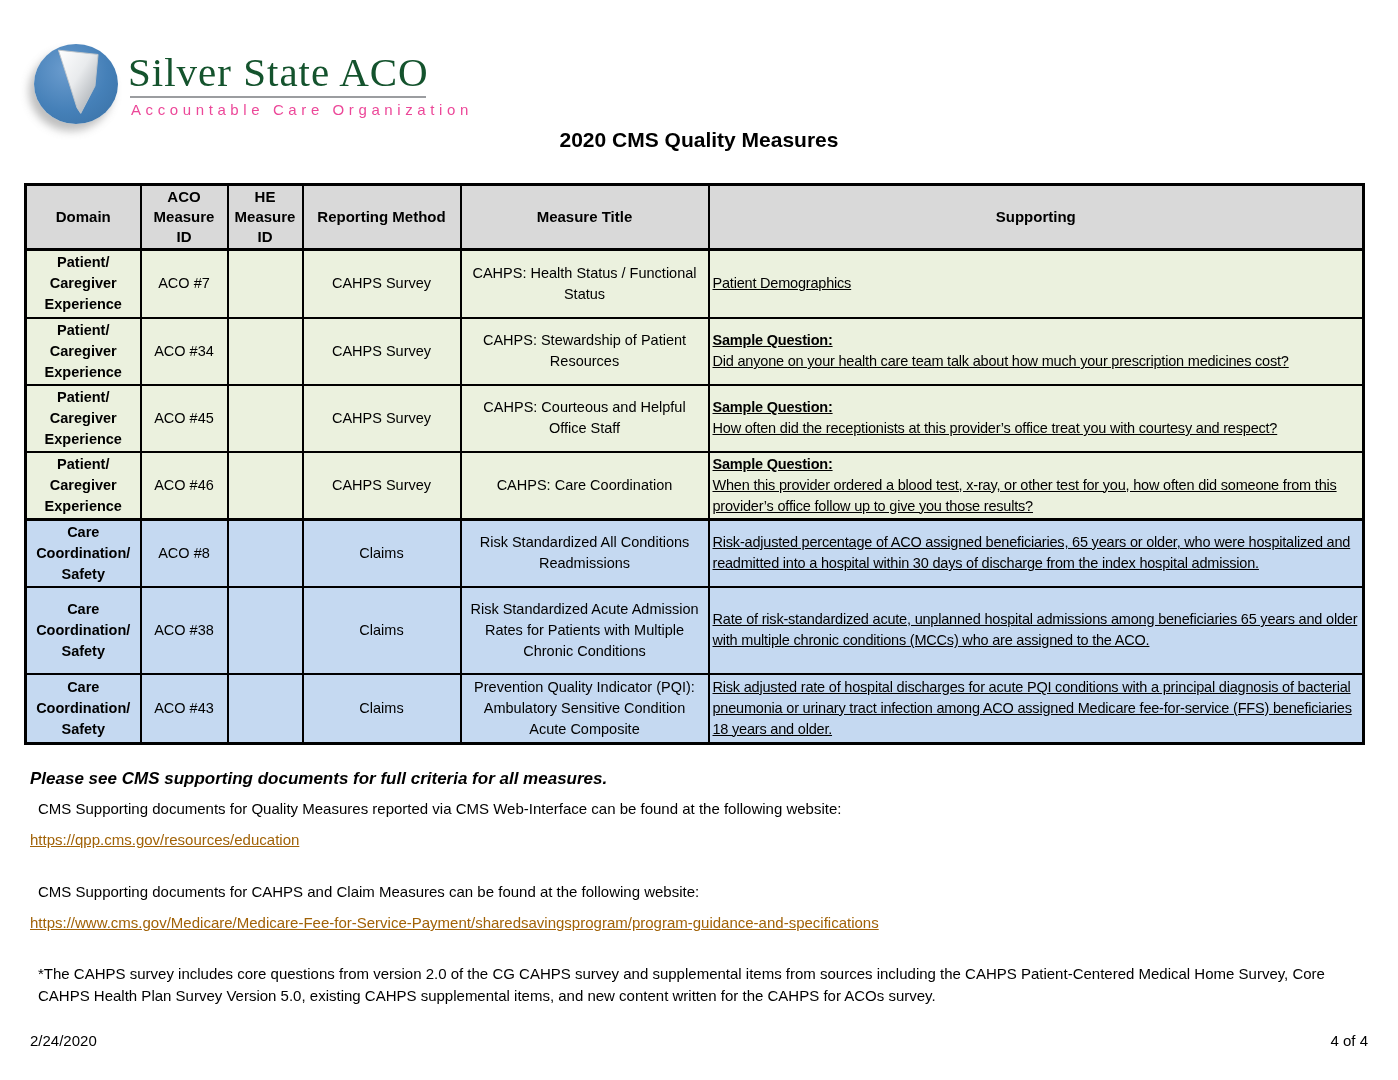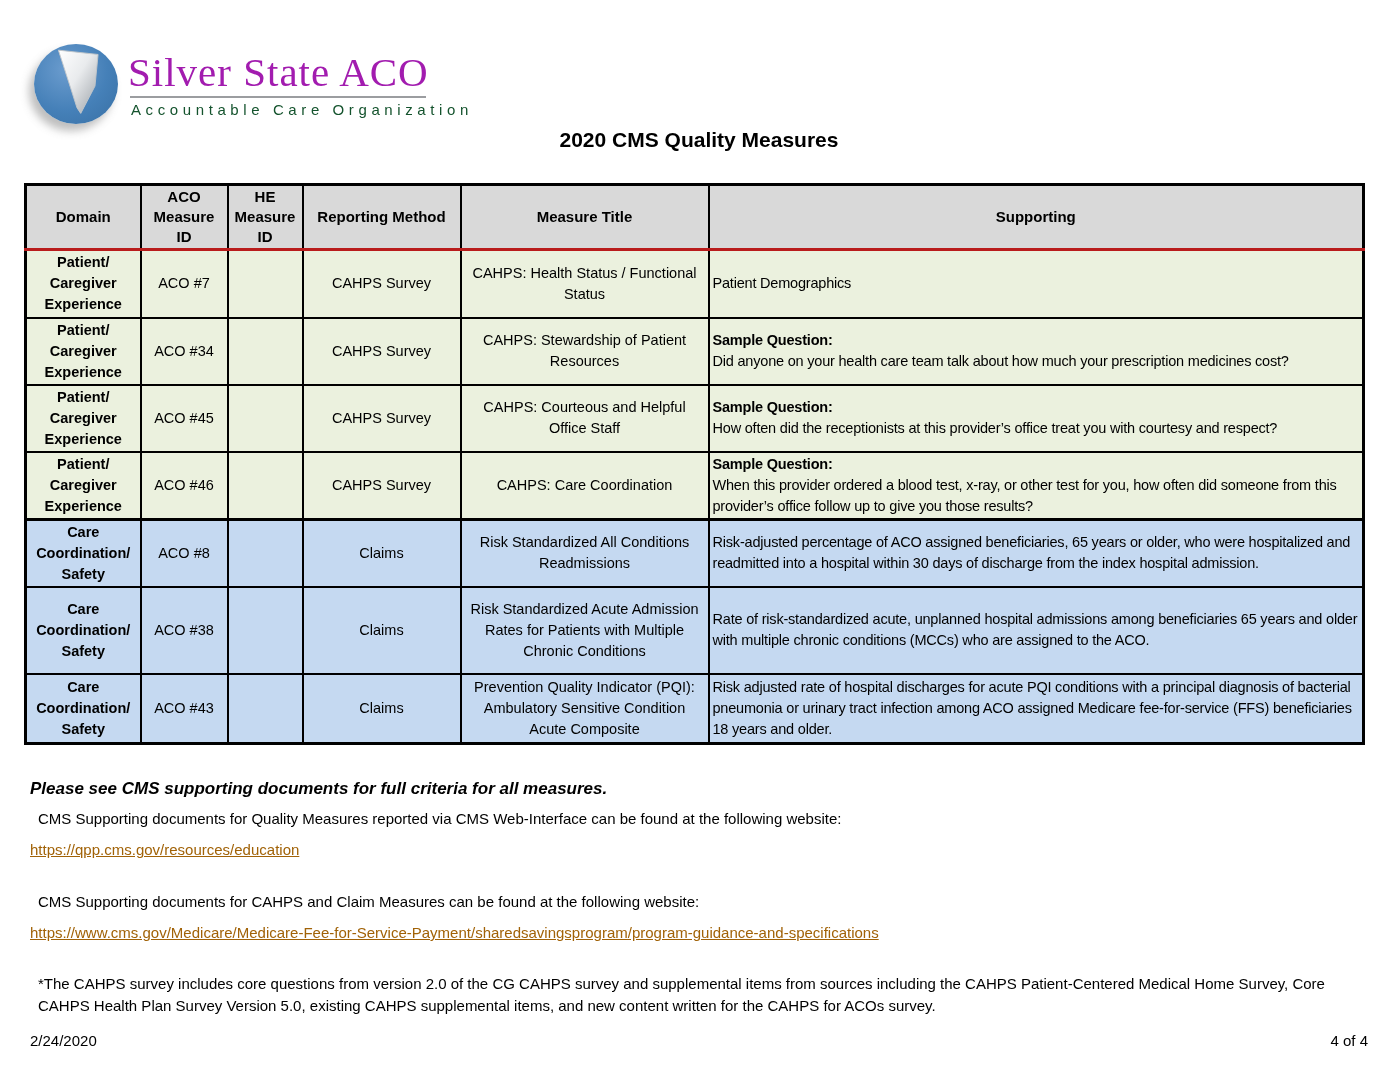--- a/index.html
+++ b/index.html
@@ -22,28 +22,28 @@
     background: radial-gradient(circle at 38% 32%, #6b9cce 0%, #4580b8 55%, #386fa3 100%);
     box-shadow: -5px 7px 9px rgba(110,110,110,0.45);
     flex: 0 0 auto;
   }
   .logo-circle svg { position: absolute; left: 12px; top: 2px; }
   .logo-textblock { margin-left: 10px; padding-top: 6px; }
   .logo-name {
     font-family: "Liberation Serif", serif;
     font-size: 41px;
     line-height: 44px;
-    color: #a21caf;
+    color: #14532d;
     letter-spacing: 1px;
     white-space: nowrap;
   }
   .logo-rule { height: 2px; background: #9b9da0; margin: 2px 0 3px 2px; width: 296px; }
   .logo-tagline {
     font-size: 15px;
-    color: #14532d;
+    color: #ec4899;
     letter-spacing: 4.6px;
     padding-left: 3px;
     white-space: nowrap;
   }
 
   
   .page-title {
     position: absolute; top: 128px; left: 0; right: 0;
     text-align: center;
     font-size: 21px; font-weight: bold;
@@ -66,43 +66,43 @@
     overflow: hidden;
   }
   .measures-table thead tr { height: 64px; }
   .measures-table thead th {
     background: #d9d9d9;
     font-weight: bold;
     font-size: 15px;
     line-height: 20px;
     text-align: center;
     white-space: pre-line;
-    border-bottom: 3px solid #b91c1c;
+    border-bottom: 3px solid #000000;
   }
   .measures-table tbody tr:nth-child(1) { height: 68px; }
   .measures-table tbody tr:nth-child(2) { height: 67px; }
   .measures-table tbody tr:nth-child(3) { height: 67px; }
   .measures-table tbody tr:nth-child(4) { height: 67px; }
   .measures-table tbody tr:nth-child(5) { height: 67px; }
   .measures-table tbody tr:nth-child(6) { height: 87px; }
   .measures-table tbody tr:nth-child(7) { height: 70px; }
   tr.row-green td { background: #ebf1de; }
   tr.row-blue td { background: #c5d9f1; }
   tr.group-start td { border-top: 3px solid #000; }
   .cell-domain { text-align: center; font-weight: bold; white-space: pre-line; }
   .cell-aco-id, .cell-he-id, .cell-method, .cell-measure-title { text-align: center; }
   .cell-aco-id { white-space: pre-line; }
-  .cell-desc { text-align: left; padding: 1px 5px; font-size: 14px; letter-spacing: -0.2px; }
+  .cell-desc { text-align: left; padding: 1px 5px; font-size: 14px; letter-spacing: -0.2px; text-decoration: underline; }
   .desc-label { font-weight: bold; }
 
   
   .notes { position: absolute; left: 30px; top: 765px; width: 1340px; }
   .note-emphasis {
     font-size: 17px; font-weight: bold; font-style: italic;
-    margin: 14px 0 7px 0;
+    margin: 4px 0 7px 0;
   }
   .note-line { font-size: 15px; line-height: 23px; margin: 8px; }
   .note-linkline { margin: 0 0 0 0; line-height: 23px; }
   .doc-link {
     font-size: 15px;
     color: #a16207;
     text-decoration: underline;
     word-break: break-all;
   }
   .note-gap { height: 21px; }

